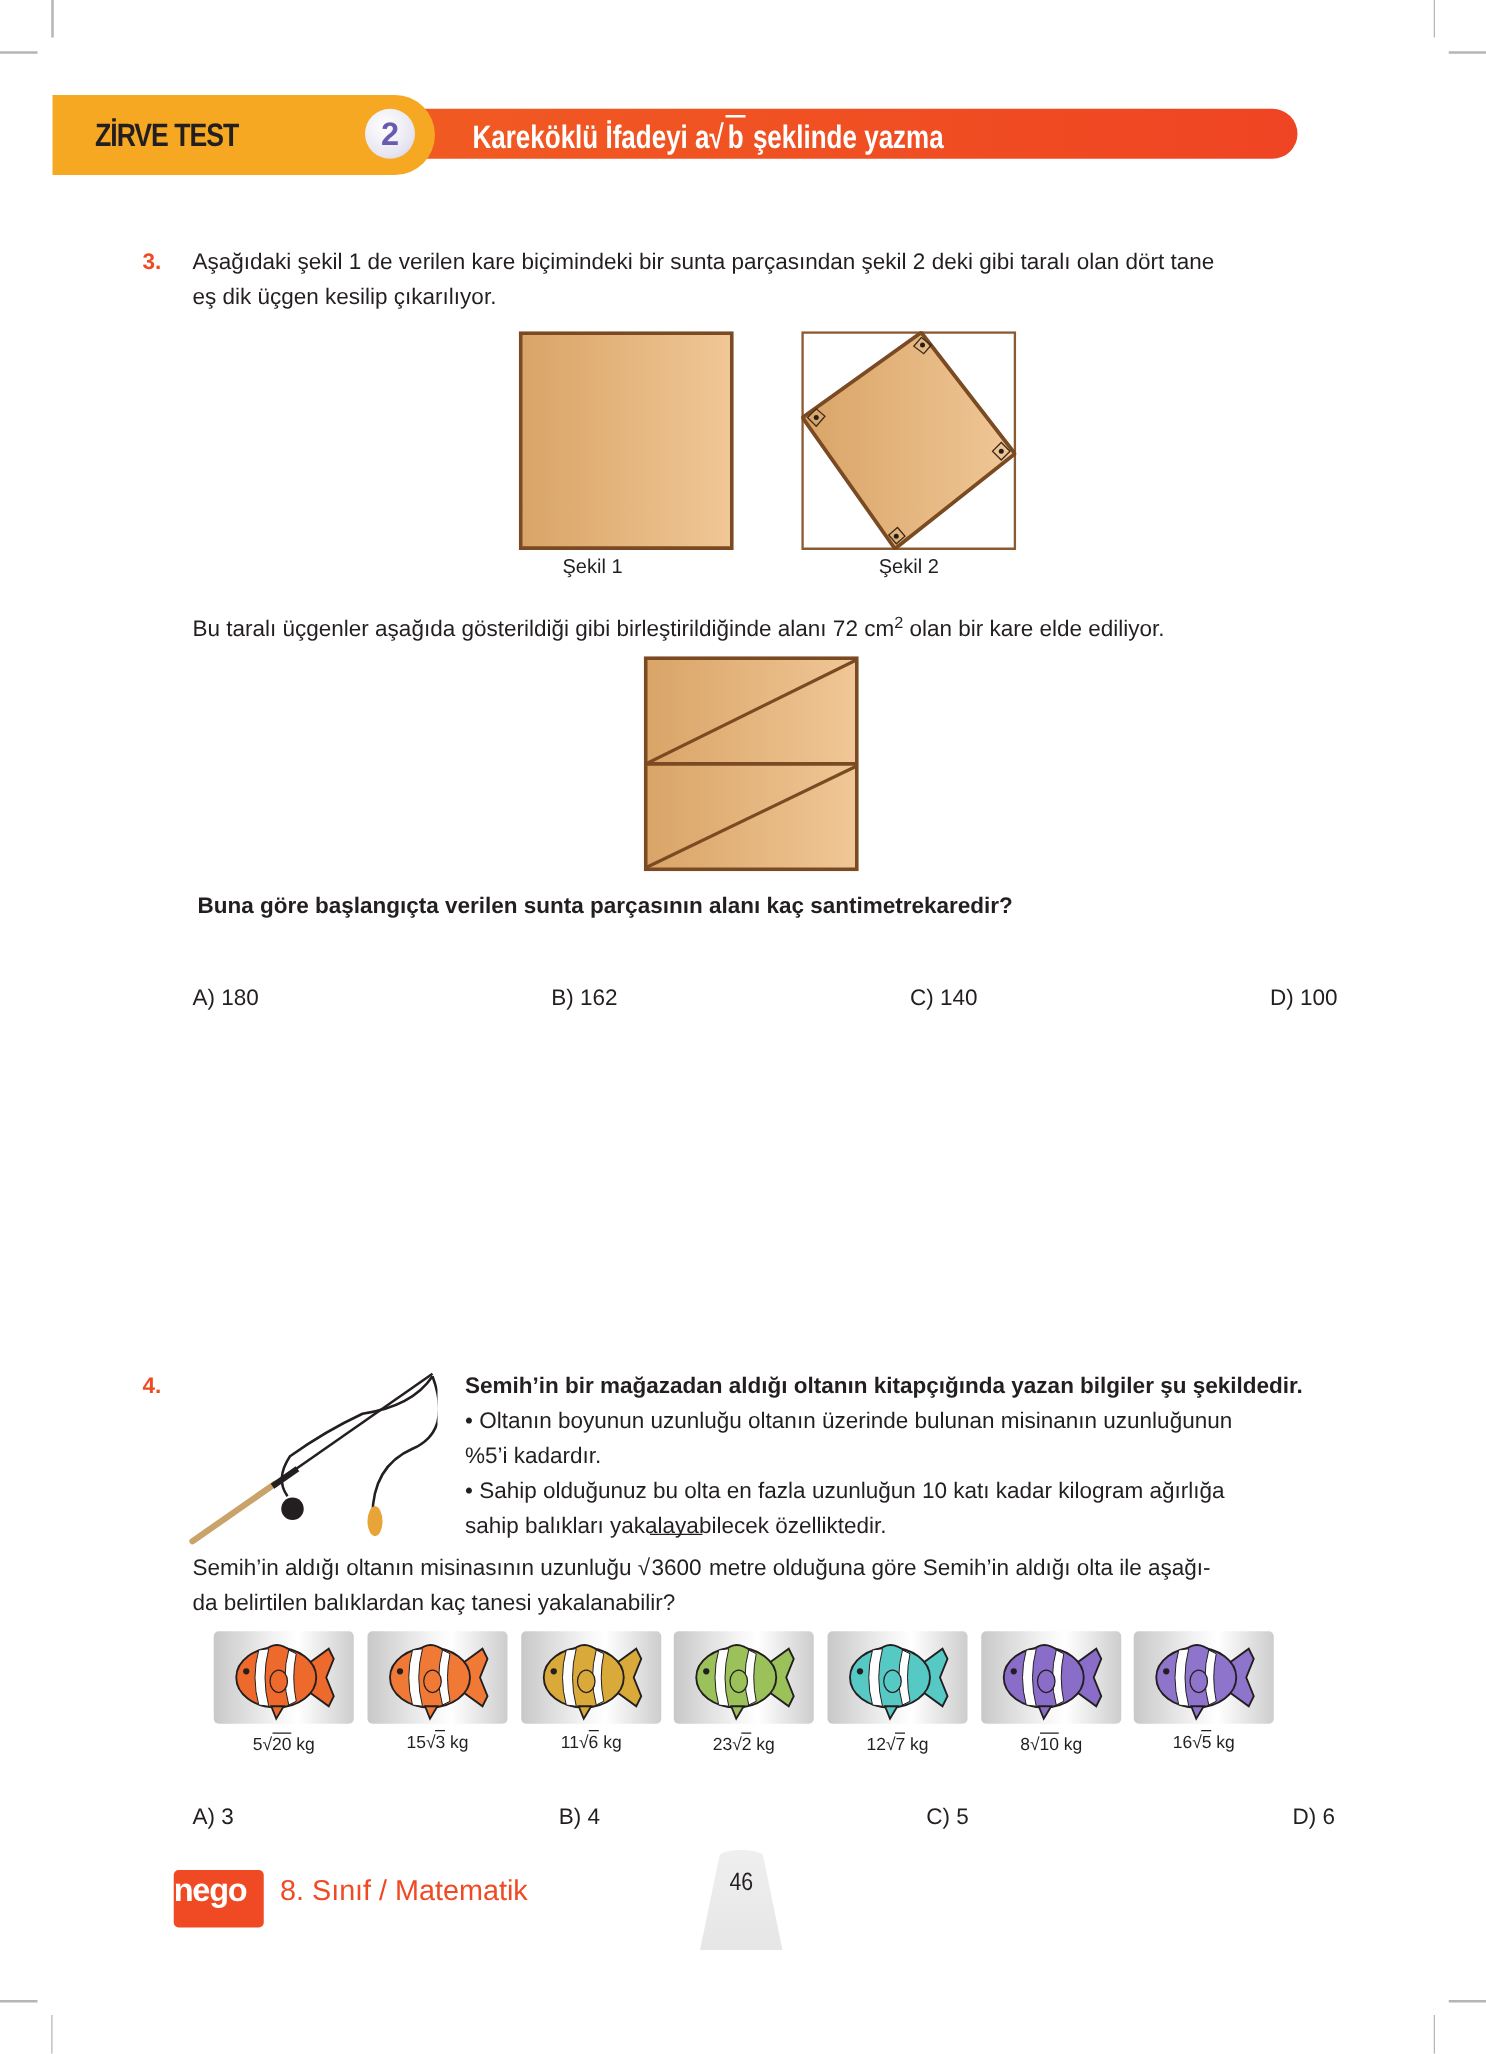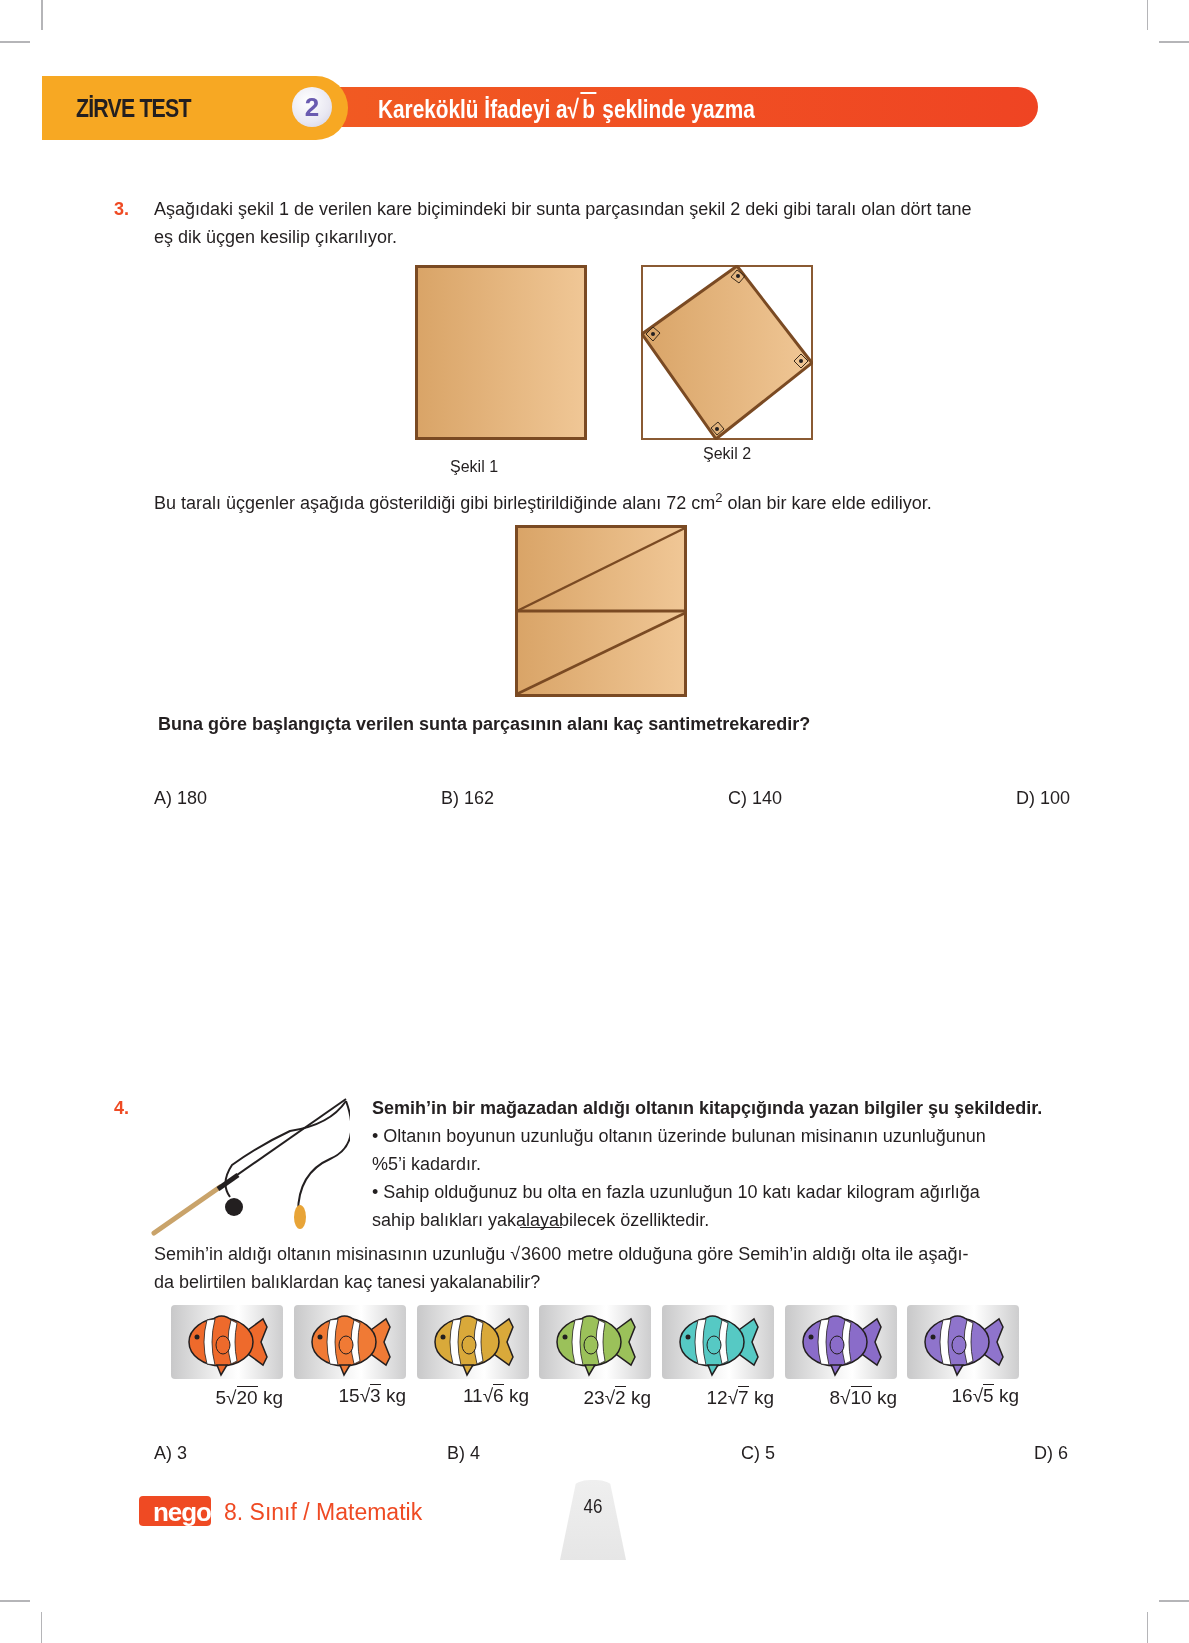--- a/index.html
+++ b/index.html
@@ -31,25 +31,25 @@
     .ptext { position: absolute; font-size: 18px; line-height: 28px; color: #231f20; }
     .bold { font-weight: bold; }
     .caption { position: absolute; font-size: 16px; color: #231f20; }
     .choice { position: absolute; font-size: 18px; color: #231f20; }
     .sqrt { display: inline-block; }
     .sqrt .rad { border-top: 1px solid #231f20; padding: 16px 1px; }
 
     
     .fish-card { position: absolute; width: 112px; height: 74px; border-radius: 4px;
                  background: linear-gradient(90deg, #c8c8c9 0%, #f4f4f4 45%, #ffffff 60%, #cdcdce 100%); }
-    .fish-label { position: absolute; width: 112px; text-align: right; font-size: 19px; color: #231f20; }
-
-    
-    .logo { position: absolute; left: 139px; top: 1496px; width: 72px; height: 30px; background: #ef4a23;
-            border-radius: 4px; color: #fff; font-weight: bold; font-size: 26px; line-height: 32px; text-align: right;
+    .fish-label { position: absolute; width: 112px; text-align: center; font-size: 14px; color: #231f20; }
+
+    
+    .logo { position: absolute; left: 139px; top: 1496px; width: 72px; height: 46px; background: #ef4a23;
+            border-radius: 4px; color: #fff; font-weight: bold; font-size: 26px; line-height: 32px; text-align: left;
             letter-spacing: -1px; }
     .footer-text { position: absolute; left: 224px; top: 1499px; font-size: 23px; color: #ef4a23; }
     .page-tab { position: absolute; left: 560px; top: 1480px; width: 66px; height: 80px;
                 background: linear-gradient(180deg, #efefef 0%, #e6e6e6 100%);
                 clip-path: polygon(25% 0, 75% 0, 100% 100%, 0 100%); border-radius: 30px 30px 0 0; }
     .page-num { position: absolute; left: 560px; top: 1495px; width: 66px; text-align: center; font-size: 20px; color: #231f20;
                 transform: scaleX(0.85); }
   </style>
 </head>
 <body>
@@ -80,21 +80,21 @@
 
   <svg class="abs" style="left:415px;top:265px;" width="172" height="175" viewBox="0 0 172 175">
     <defs>
       <linearGradient id="wood" x1="0" x2="1" y1="0" y2="0">
         <stop offset="0" stop-color="#d9a467"></stop>
         <stop offset="1" stop-color="#f0c796"></stop>
       </linearGradient>
     </defs>
     <rect x="1.5" y="1.5" width="169" height="172" fill="url(#wood)" stroke="#7a4a23" stroke-width="3"></rect>
   </svg>
-  <div class="caption" style="left:450px;top:458px;">Şekil 1</div>
+  <div class="caption" style="left:450px;top:445px;">Şekil 1</div>
 
   <svg class="abs" style="left:641px;top:265px;" width="172" height="175" viewBox="0 0 172 175">
     <rect x="1" y="1" width="170" height="173" fill="#ffffff" stroke="#8a5a33" stroke-width="2"></rect>
     <polygon points="96,1 171,98 75,174 1,69" fill="url(#wood)" stroke="#7a4a23" stroke-width="3"></polygon>
     <g fill="none" stroke="#3a2a1a" stroke-width="1">
       <polygon points="96,5 104,11 98,18 90,12"></polygon>
       <polygon points="167,96 160,103 153,96 160,89"></polygon>
       <polygon points="76,170 70,163 77,157 83,164"></polygon>
       <polygon points="5,69 12,62 19,68 12,76"></polygon>
     </g>

